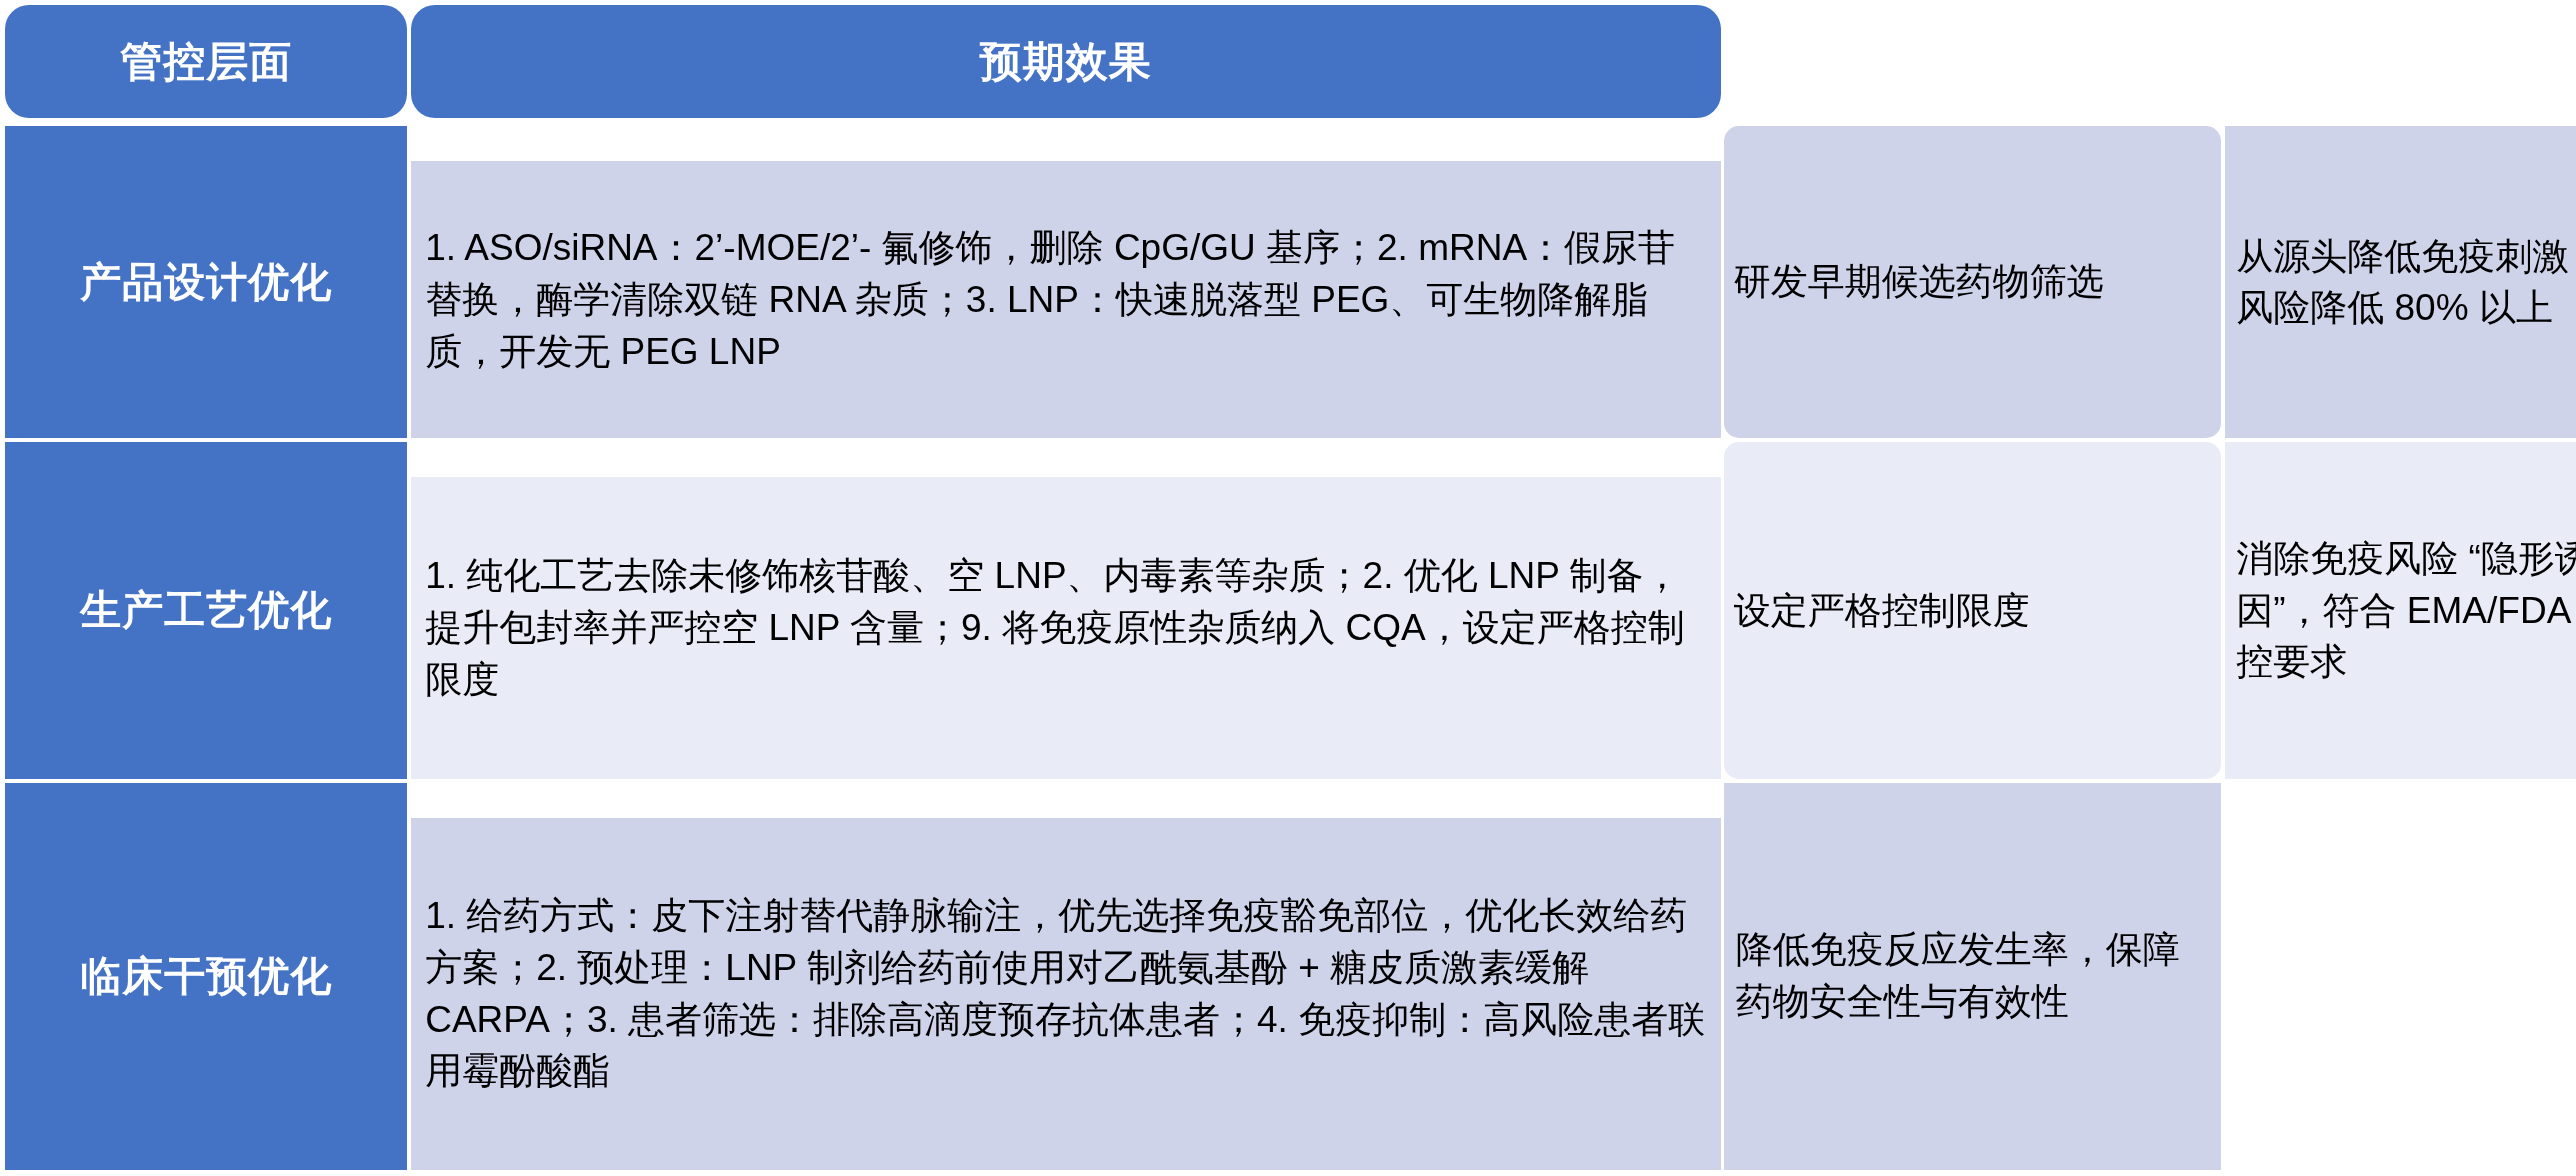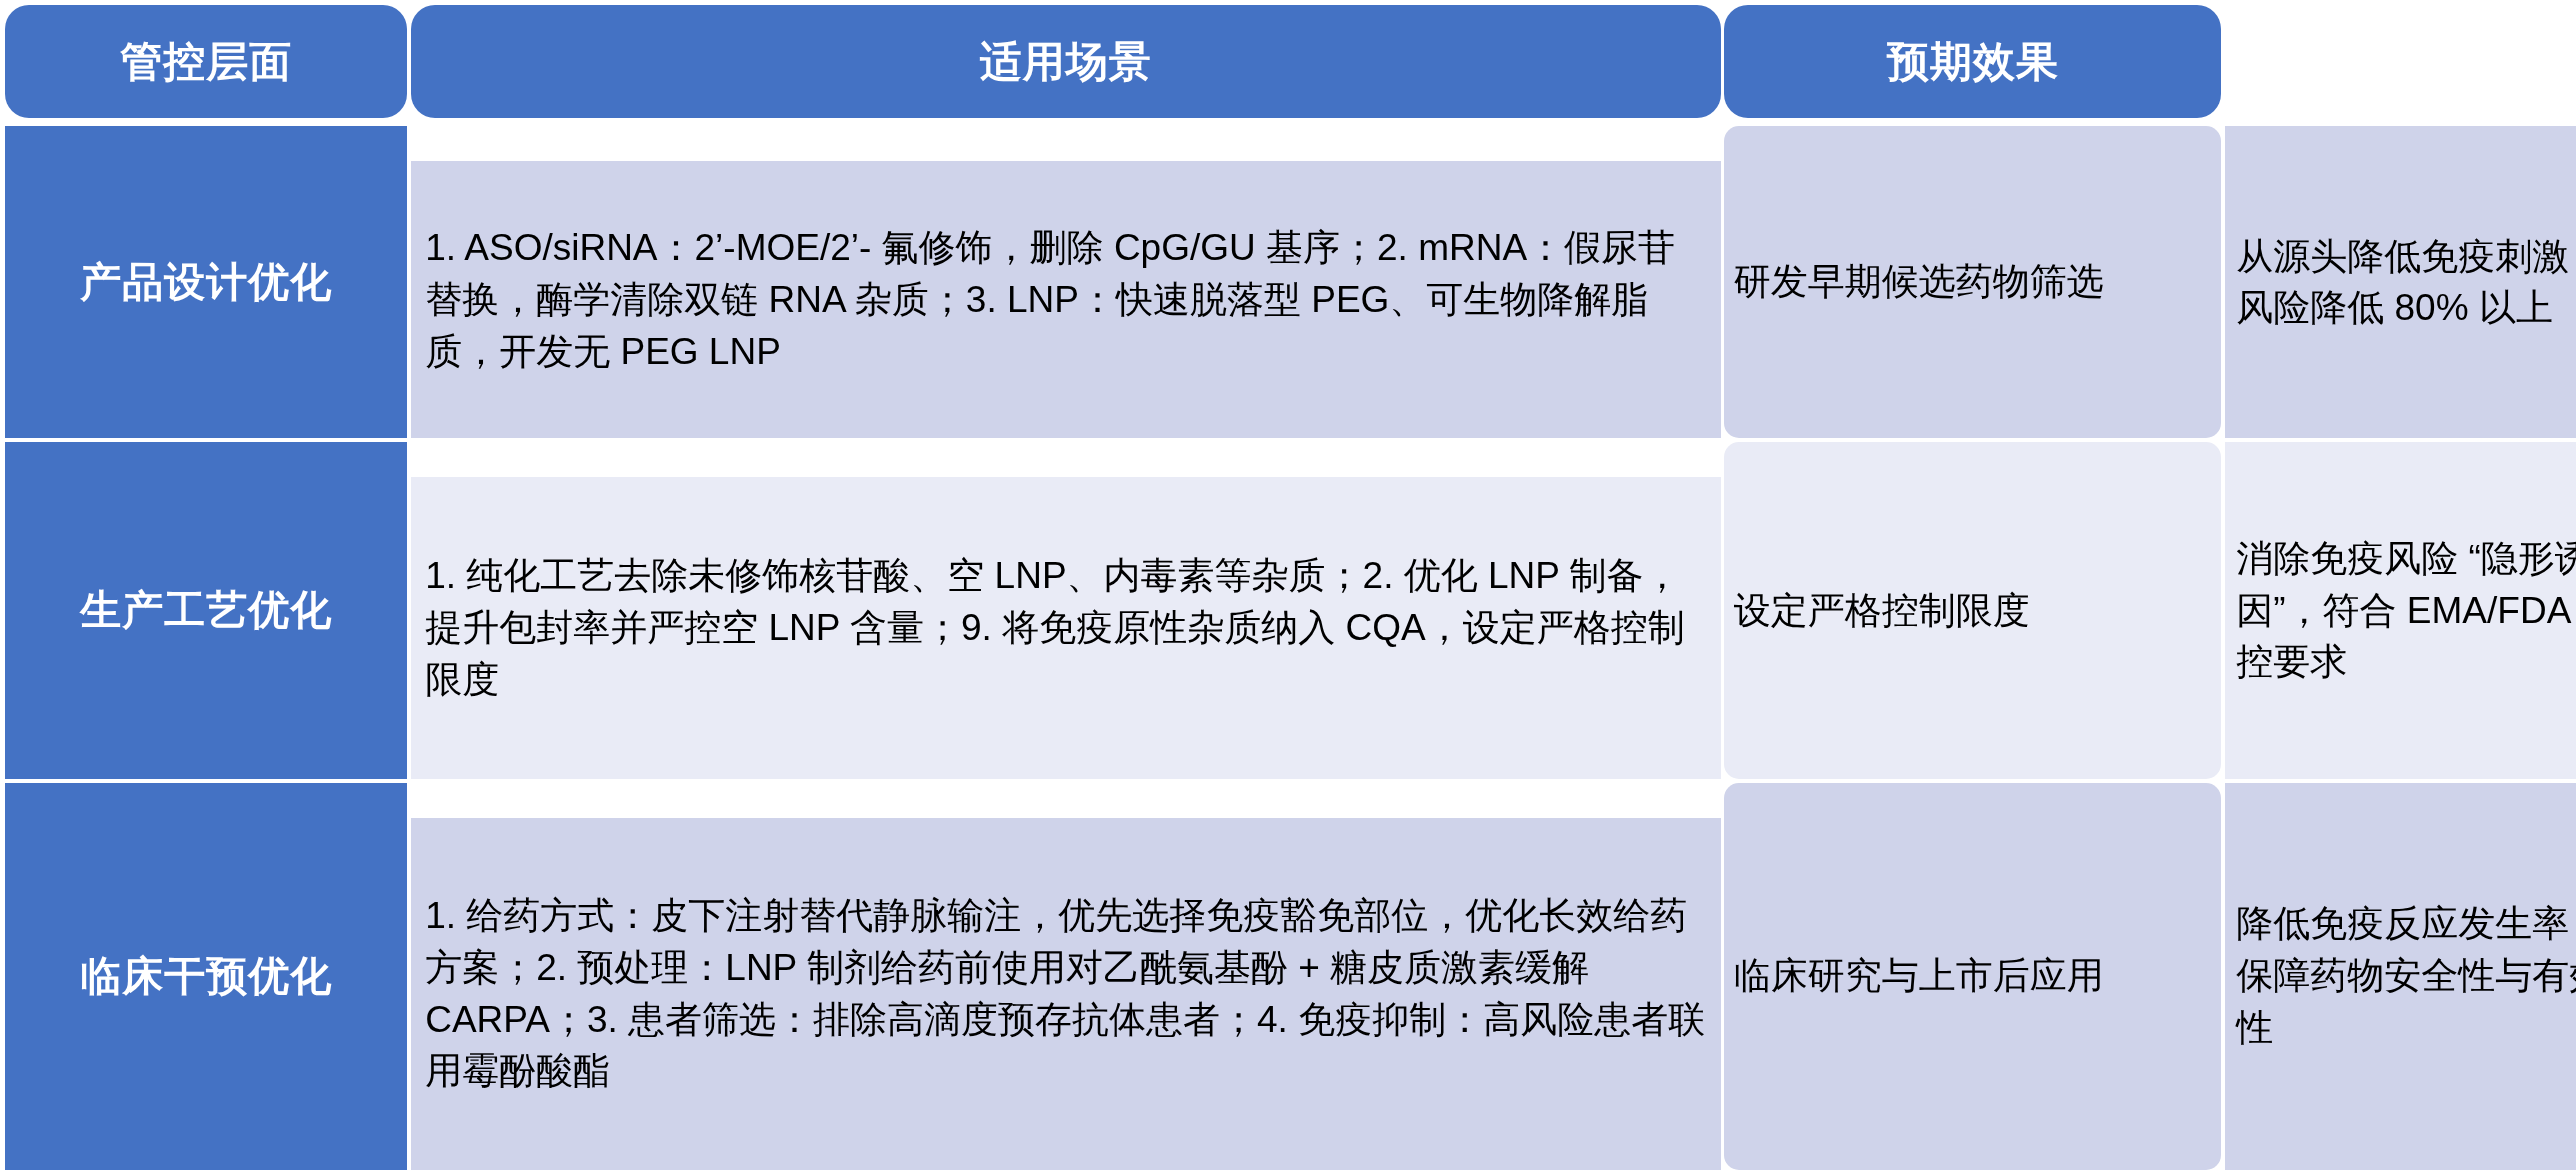--- a/index.html
+++ b/index.html
@@ -67,21 +67,20 @@
   .effect   { padding: 5.2px 7.2px 5.2px 11.3px; }
 </style>
 </head>
 <body>
 
 <div class="page">
   <div class="tbl">
 
     <div class="grid header-grid">
       <div class="th">管控层面</div>
-      <div class="th">适用场景</div>
       <div class="th">预期效果</div>
     </div>
 
     <div class="grid body-grid">
 
       <div class="row-label">产品设计优化</div>
       <div class="cell band-a measures">
         <span>1. ASO/siRNA：2’-MOE/2’- 氟修饰，删除 CpG/GU 基序；2. mRNA：假尿苷替换，酶学清除双链 RNA 杂质；3. LNP：快速脱落型 PEG、可生物降解脂质，开发无 PEG LNP</span>
       </div>
       <div class="cell band-a scenario">
@@ -99,23 +98,20 @@
         <span>设定严格控制限度</span>
       </div>
       <div class="cell band-b effect">
         <span>消除免疫风险 “隐形诱因”，符合 EMA/FDA 质控要求</span>
       </div>
 
       <div class="row-label">临床干预优化</div>
       <div class="cell band-a measures">
         <span>1. 给药方式：皮下注射替代静脉输注，优先选择免疫豁免部位，优化长效给药方案；2. 预处理：LNP 制剂给药前使用对乙酰氨基酚 + 糖皮质激素缓解CARPA；3. 患者筛选：排除高滴度预存抗体患者；4. 免疫抑制：高风险患者联用霉酚酸酯</span>
       </div>
-      <div class="cell band-a scenario">
-        <span>临床研究与上市后应用</span>
-      </div>
       <div class="cell band-a effect">
         <span>降低免疫反应发生率，保障药物安全性与有效性</span>
       </div>
 
     </div>
   </div>
 </div>
 
 
 </body></html>

